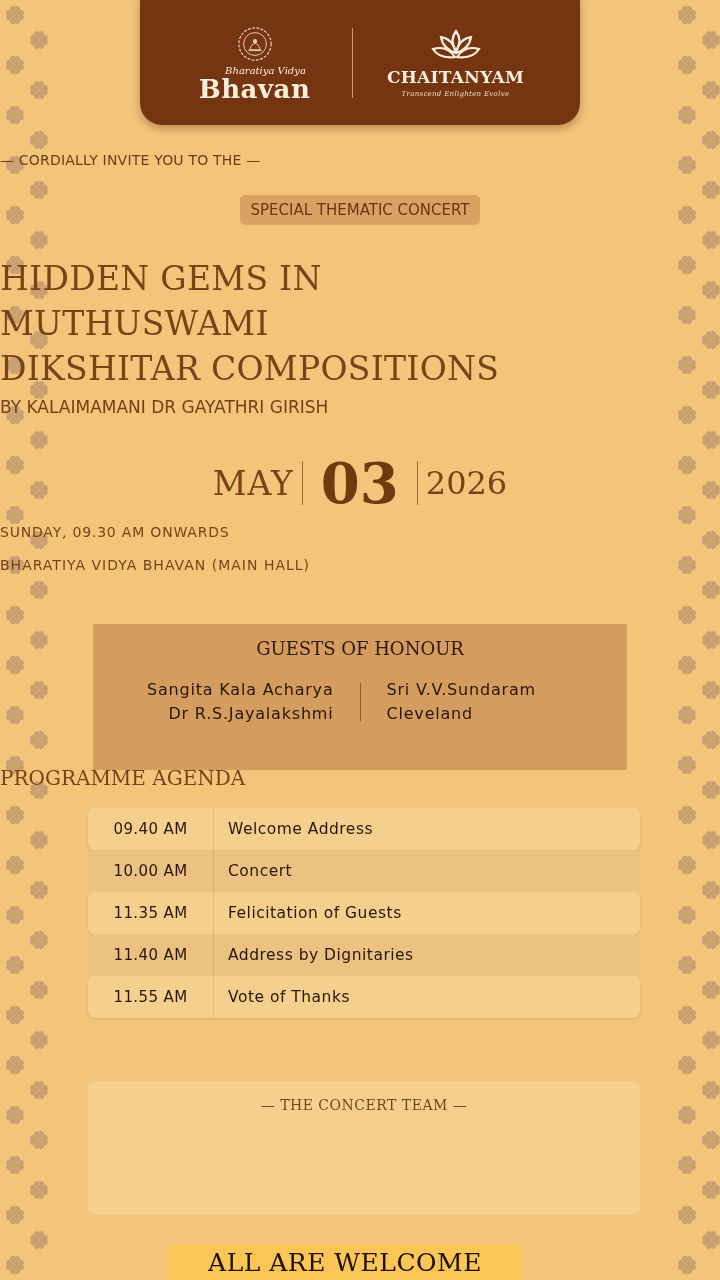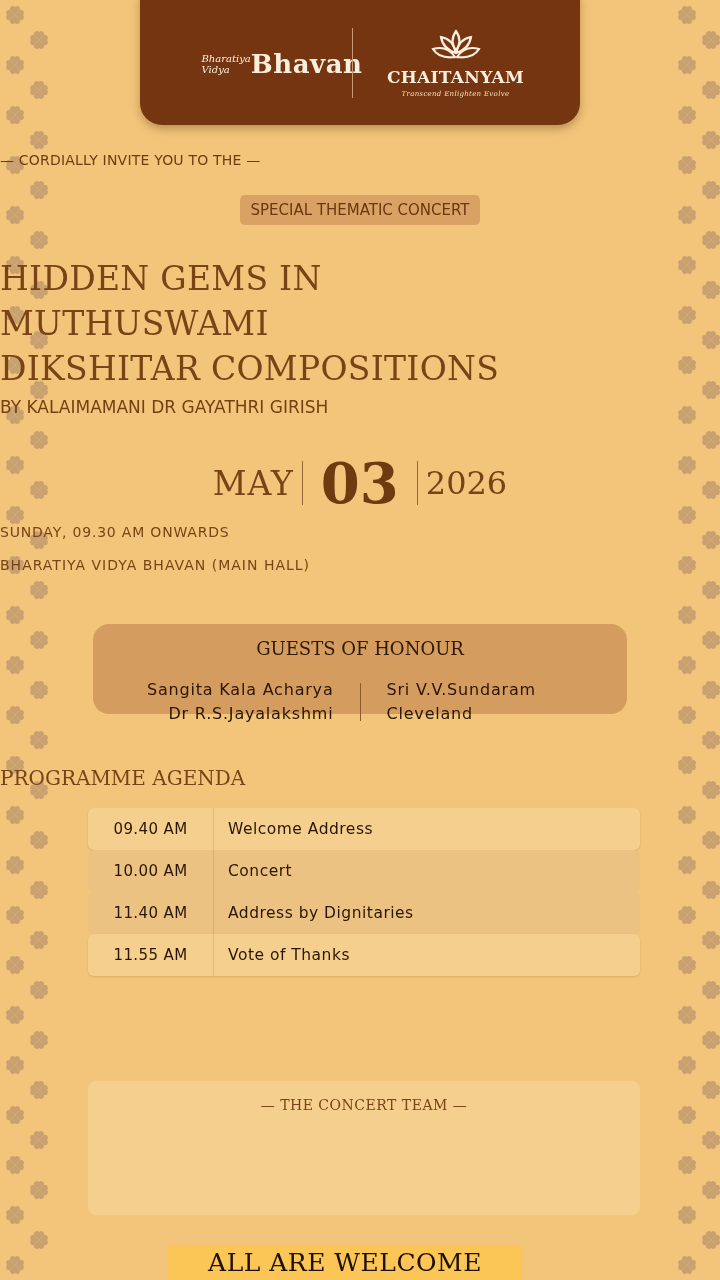--- a/index.html
+++ b/index.html
@@ -22,22 +22,22 @@
 
   .header-card {
     position: absolute; left: 140px; top: -20px; width: 440px; height: 145px;
     background: #753511;
     border-radius: 22px;
     box-shadow: 0 4px 8px rgba(90,50,10,0.35);
     display: flex; align-items: center; justify-content: center;
     padding-top: 20px;
   }
   .logo-bvb {
-    display: flex; flex-direction: row; align-items: center;
-    width: 150px; margin-right: 22px; margin-top: 2px;
+    display: flex; flex-direction: column; align-items: center;
+    width: 150px; margin-right: 22px; margin-top: 2px; justify-content: flex-end;
   }
   .emblem { width: 38px; height: 38px; margin-bottom: 2px; }
   .bvb-small {
     font-family: "DejaVu Serif", serif; font-size: 10px; color: #fbeedd;
     font-style: italic; line-height: 11px; margin-left: 22px;
   }
   .bvb-big {
     font-family: "DejaVu Serif", serif; font-size: 26px; font-weight: bold;
     color: #fbeedd; line-height: 26px; letter-spacing: 0.5px;
   }
@@ -78,22 +78,22 @@
   }
   .date-month { font-size: 33px; letter-spacing: 1px; }
   .date-day { font-size: 56px; font-weight: bold; color: #6e3a10; margin: 0 10px; line-height: 70px; }
   .date-year { font-size: 32px; }
   .date-sep { width: 1px; height: 44px; background: #9a6a3a; margin: 0 8px; }
 
   .sub-info { top: 524px; font-size: 14px; color: #7a4317; letter-spacing: 0.8px; }
   .venue { top: 554px; font-size: 14px; line-height: 22px; color: #7a4317; letter-spacing: 1px; }
 
   .guests {
-    position: absolute; left: 93px; top: 624px; width: 534px; height: 90px;
-    background: #d59c5f; border-radius: 16px; text-decoration: underline;
+    position: absolute; left: 93px; top: 624px; width: 534px; height: 146px;
+    background: #d59c5f; border-radius: 0; text-decoration: underline;
   }
   .guests-title {
     position: absolute; top: 14px; width: 100%; text-align: center;
     font-family: "DejaVu Serif", serif; font-size: 18px; color: #2e1a08;
   }
   .guests-body {
     position: absolute; top: 54px; left: 0; width: 100%;
     display: flex; justify-content: center; align-items: center;
   }
   .guest { font-size: 16px; line-height: 24px; color: #2a1606; letter-spacing: 0.8px; }
@@ -1289,20 +1289,24 @@
 <div class="center agenda-title">PROGRAMME AGENDA</div>
 <div class="agenda">
   <div class="agenda-row light">
     <div class="ag-time">09.40 AM</div>
     <div class="ag-item">Welcome Address</div>
   </div>
   <div class="agenda-row dark">
     <div class="ag-time">10.00 AM</div>
     <div class="ag-item">Concert</div>
   </div>
+  <div class="agenda-row light">
+    <div class="ag-time">11.35 AM</div>
+    <div class="ag-item">Felicitation of Guests</div>
+  </div>
   <div class="agenda-row dark">
     <div class="ag-time">11.40 AM</div>
     <div class="ag-item">Address by Dignitaries</div>
   </div>
   <div class="agenda-row light">
     <div class="ag-time">11.55 AM</div>
     <div class="ag-item">Vote of Thanks</div>
   </div>
 </div>
 

